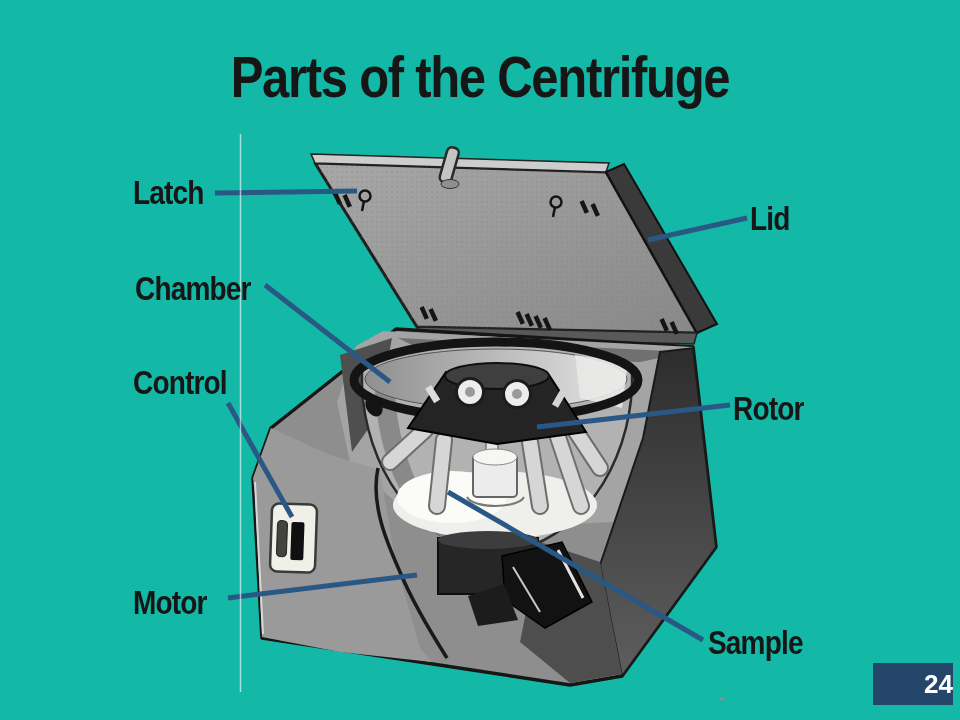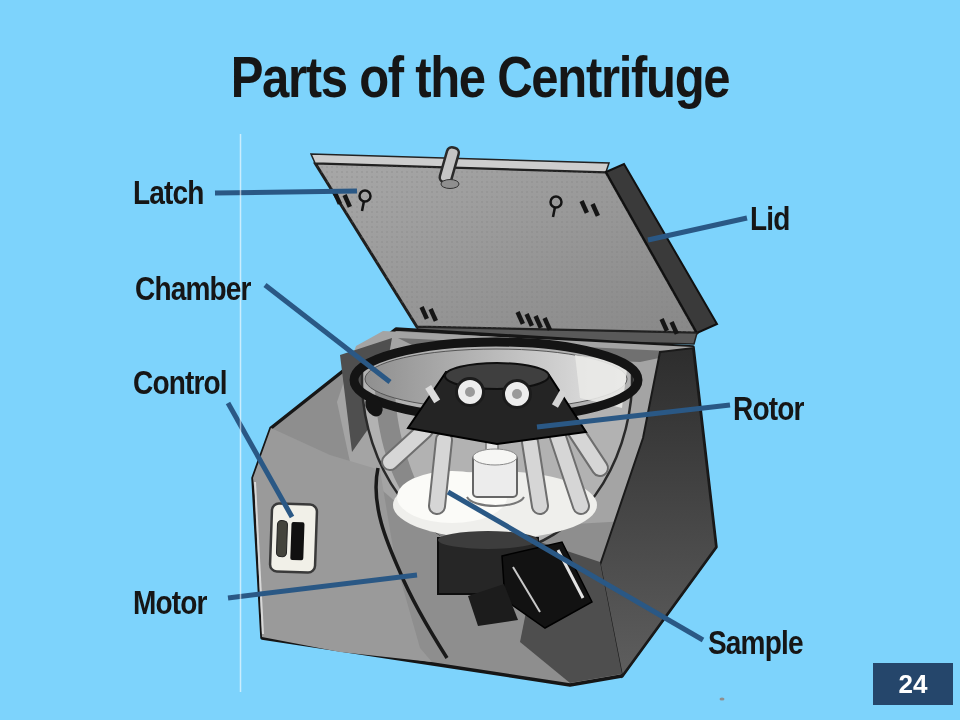--- a/index.html
+++ b/index.html
@@ -1,18 +1,18 @@
 <!DOCTYPE html>
 <html><head>
 <meta charset="utf-8">
 <style>
   html,body{margin:0;padding:0;}
   .slide{
     position:relative;width:960px;height:720px;overflow:hidden;
-    background:#7dd3fc;
+    background:#14b8a6;
     font-family:"Liberation Sans",sans-serif;
   }
   .title{
     position:absolute;top:44px;left:0;width:960px;text-align:center;
     font-size:57px;font-weight:bold;color:#161616;letter-spacing:-1.5px;
     transform:scaleX(.86);transform-origin:480px 0;white-space:nowrap;
   }
   .lbl{
     position:absolute;font-size:33px;font-weight:bold;color:#161616;
     letter-spacing:-1px;transform:scaleX(.85);transform-origin:0 0;
@@ -22,21 +22,21 @@
   #lbl-chamber{left:135px;top:270px}
   #lbl-control{left:133px;top:364px}
   #lbl-motor{left:133px;top:584px}
   #lbl-lid{left:750px;top:200px}
   #lbl-rotor{left:733px;top:390px}
   #lbl-sample{left:708px;top:624px}
   .art{position:absolute;left:0;top:0;width:960px;height:720px;}
   .page-badge{
     position:absolute;left:873px;top:663px;width:80px;height:42px;
     background:#25466b;color:#ffffff;font-size:26px;font-weight:bold;
-    display:flex;align-items:center;justify-content:center;
+    display:flex;align-items:center;justify-content:flex-end;
   }
 </style>
 </head>
 <body>
 
 <div class="slide">
 
   <div class="title">Parts of the Centrifuge</div>
 
   <svg class="art" viewBox="0 0 960 720">

